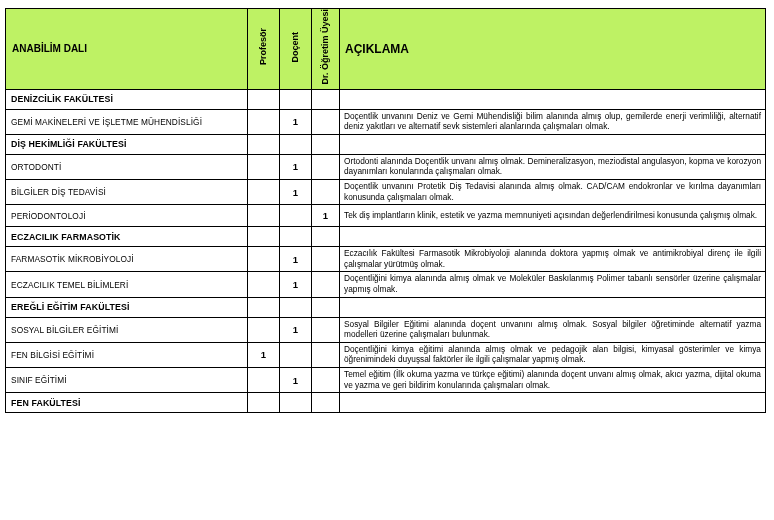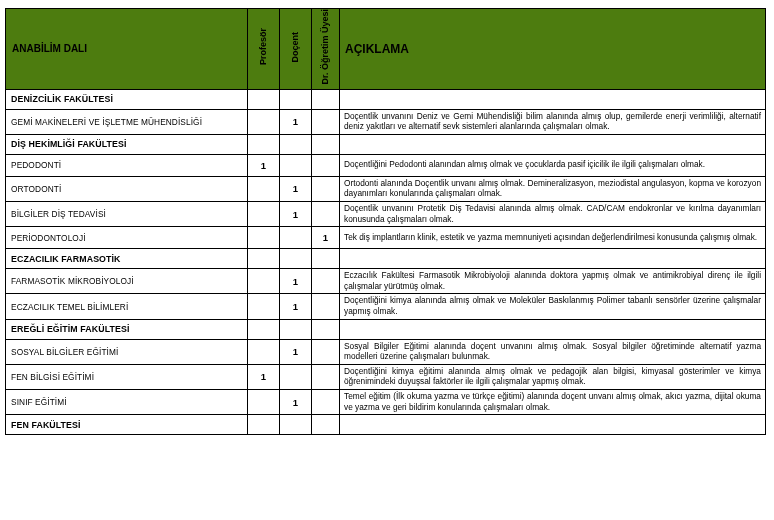--- a/index.html
+++ b/index.html
@@ -16,21 +16,21 @@
     position: absolute; left: 5px; top: 8px;
     border-collapse: collapse;
     table-layout: fixed;
     width: 760px;
   }
   th, td {
     border: 1px solid #000;
     padding: 0;
     overflow: hidden;
   }
-  thead th { height: 80px; background: #4d7c0f; }
+  thead th { height: 80px; background: #bef264; }
   th.h-dept {
     text-align: left; vertical-align: middle;
     padding-left: 6px; font-size: 10px; font-weight: bold;
   }
   th.h-rot { vertical-align: middle; text-align: center; }
   .vert {
     display: inline-block;
     writing-mode: vertical-rl;
     transform: rotate(180deg);
     font-weight: bold;
@@ -106,27 +106,20 @@
       <td class="c-desc">Doçentlik unvanını Deniz ve Gemi Mühendisliği bilim alanında almış olup, gemilerde enerji verimliliği, alternatif deniz yakıtları ve alternatif sevk sistemleri alanlarında çalışmaları olmak.</td>
     </tr>
         <tr class="section">
       <td class="c-name">DİŞ HEKİMLİĞİ FAKÜLTESİ</td>
       <td class="c-num"></td>
       <td class="c-num"></td>
       <td class="c-num"></td>
       <td class="c-desc"></td>
     </tr>
         <tr class="item">
-      <td class="c-name">PEDODONTİ</td>
-      <td class="c-num">1</td>
-      <td class="c-num"></td>
-      <td class="c-num"></td>
-      <td class="c-desc">Doçentliğini Pedodonti alanından almış olmak ve çocuklarda pasif içicilik ile ilgili çalışmaları olmak.</td>
-    </tr>
-        <tr class="item">
       <td class="c-name">ORTODONTİ</td>
       <td class="c-num"></td>
       <td class="c-num">1</td>
       <td class="c-num"></td>
       <td class="c-desc">Ortodonti alanında Doçentlik unvanı almış olmak. Demineralizasyon, meziodistal angulasyon, kopma ve korozyon dayanımları konularında çalışmaları olmak.</td>
     </tr>
         <tr class="item">
       <td class="c-name">BİLGİLER DİŞ TEDAVİSİ</td>
       <td class="c-num"></td>
       <td class="c-num">1</td>

